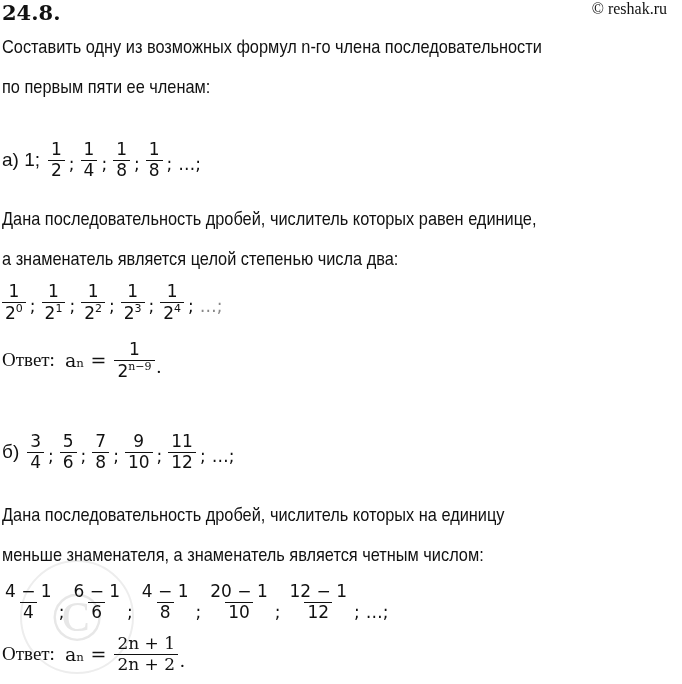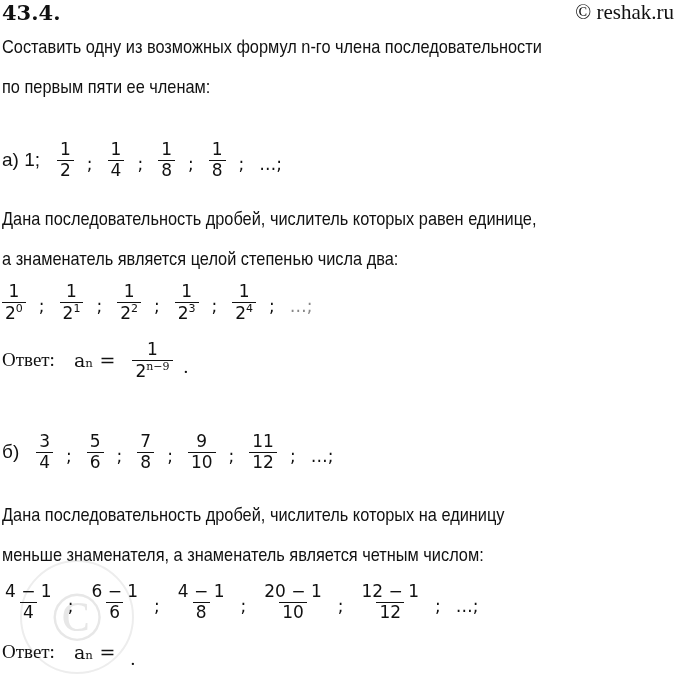--- a/index.html
+++ b/index.html
@@ -3,37 +3,37 @@
   <meta charset="utf-8">
   <style>
     html, body { margin: 0; padding: 0; background: #ffffff; }
     body {
       width: 682px; height: 684px; position: relative; overflow: hidden;
       font-family: "Liberation Serif", "DejaVu Serif", serif;
       color: #111; font-size: 19px;
     }
     .abs { position: absolute; white-space: nowrap; }
     .title { left: 2px; top: 0px; font-weight: bold; font-size: 21px; font-family: "DejaVu Serif", serif; }
-    .site { right: 8px; top: 0px; font-size: 21px; margin-left: 7px; }
+    .site { right: 15px; top: 0px; font-size: 16px; margin-left: 7px; }
     .txt { font-family: "Liberation Sans", "DejaVu Sans", sans-serif; font-size: 19px; transform: scaleX(0.86); transform-origin: left center; }
-    .row { display: flex; align-items: center; gap: 9px; }
+    .row { display: flex; align-items: center; }
     .frac { display: inline-flex; flex-direction: column; align-items: center; margin: 0 2px; font-family: "DejaVu Sans", sans-serif; font-size: 17px; line-height: 1.15; }
     .frac .num { padding: 0 3px; }
     .frac .den { border-top: 1.4px solid #111; padding: 0 3px; }
     .sep { font-family: "DejaVu Sans", sans-serif; font-size: 17px; margin: 8px 4px 0 2px; }
     .lbl { font-family: "Liberation Sans", sans-serif; font-size: 19px; margin-right: 6px; }
     sup { font-size: 11px; }
     .ans-lbl { font-family: "Liberation Serif", serif; font-size: 19px; }
     .it { font-family: "DejaVu Serif", serif; }
     .watermark { position: absolute; left: 20px; top: 560px; width: 110px; height: 110px; border: 2px solid #ccc; border-radius: 50%; opacity: .35; color: #bbb; font-size: 70px; display: flex; align-items: center; justify-content: center; }
   </style>
 </head>
 <body>
 
-<div class="abs title">43.4.</div>
+<div class="abs title">24.8.</div>
 <div class="abs site">© reshak.ru</div>
 
 <div class="abs txt" style="left:2px;top:36px;">Составить одну из возможных формул n-го члена последовательности</div>
 <div class="abs txt" style="left:2px;top:76px;">по первым пяти ее членам:</div>
 
 <div class="abs row" style="left:2px;top:140px;">
   <span class="lbl">а) 1;</span>
   <span class="frac">
       <span class="num">1</span>
       <span class="den">2</span>
@@ -127,21 +127,21 @@
     </span>
     <span class="sep">;</span>
   <span class="sep">…;</span>
 </div>
 
 <div class="abs txt" style="left:2px;top:504px;">Дана последовательность дробей, числитель которых на единицу</div>
 <div class="abs txt" style="left:2px;top:544px;">меньше знаменателя, а знаменатель является четным числом:</div>
 
 <div class="watermark">©</div>
 
-<div class="abs row" style="left:0px;top:582px;">
+<div class="abs row" style="left:0px;top:582px;align-items:flex-end;">
   <span class="frac">
       <span class="num">4 − 1</span>
       <span class="den">4</span>
     </span>
     <span class="sep">;</span>
   <span class="frac">
       <span class="num">6 − 1</span>
       <span class="den">6</span>
     </span>
     <span class="sep">;</span>
@@ -159,14 +159,18 @@
       <span class="num">12 − 1</span>
       <span class="den">12</span>
     </span>
     <span class="sep">;</span>
   <span class="sep">…;</span>
 </div>
 
 <div class="abs row" style="left:2px;top:634px;">
   <span class="ans-lbl">Ответ:</span>
   <span class="it" style="margin:0 6px 0 10px;font-size:19px;">aₙ =</span>
+  <span class="frac">
+      <span class="num it">2n + 1</span>
+      <span class="den it">2n + 2</span>
+    </span>
   <span style="margin-top:14px">.</span>
 </div>
 
 </body></html>

